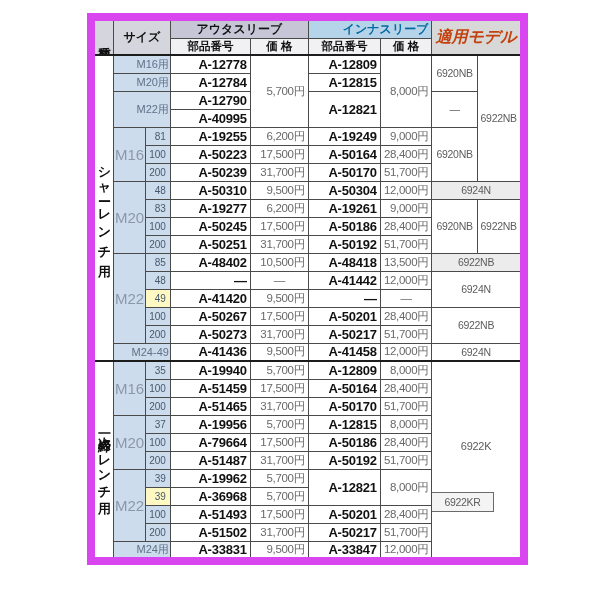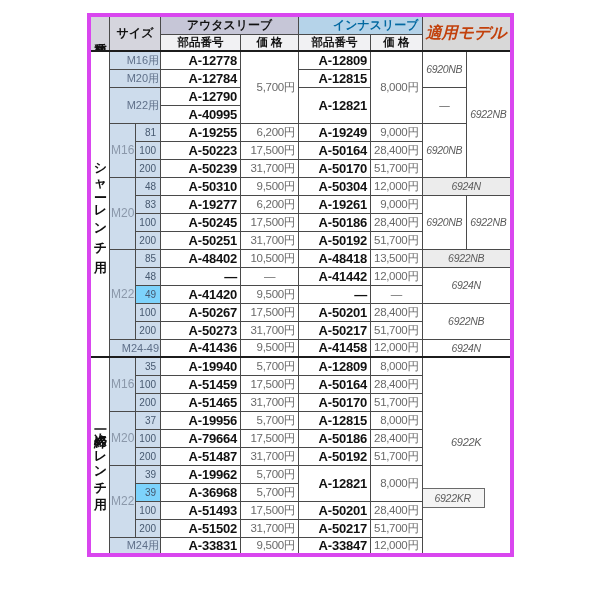--- a/index.html
+++ b/index.html
@@ -1,46 +1,46 @@
 <!DOCTYPE html>
 <html><head>
 <meta charset="utf-8">
 <style>
   html,body { margin:0; padding:0; background:#ffffff; width:600px; height:600px;
               font-family:"Liberation Sans","DejaVu Sans",sans-serif; }
   .page { position:relative; width:600px; height:600px; background:#fff; }
   table.parts { position:absolute; left:87px; top:13px; border-collapse:collapse;
-                table-layout:fixed; border:4px solid #d946ef; }
+                table-layout:fixed; border:8px solid #d946ef; }
   td { border:1px solid #4a4a4a; height:18px; padding:0 3px; overflow:hidden;
        white-space:nowrap; vertical-align:middle; box-sizing:border-box; }
   
   td.h-corner { background:#d5d5dd; color:#111; font-weight:bold; font-size:12px;
                 text-align:center; writing-mode:vertical-rl; padding:0; }
   td.h-size  { background:#d5d5dd; color:#111; font-weight:bold; font-size:12px; text-align:center; }
   td.h-outer { background:#c6c6d7; color:#111; font-weight:bold; font-size:12px; text-align:center; }
   td.h-inner { background:#b5d3e9; color:#0369a1; font-weight:bold; font-size:12px; text-align:right; }
   td.h-model { background:#d8d8d8; color:#c2410c; font-weight:bold; font-size:16px; text-align:center;font-style:italic; }
   td.h-sub   { background:#f1f1f3; color:#111; font-weight:bold; font-size:11.5px; text-align:center; height:16px;margin-top:12px; }
   
   td.kind   { background:#fff; writing-mode:vertical-rl; text-orientation:mixed;
               font-weight:bold; font-size:13px; color:#111; text-align:center;
               padding:0; letter-spacing:4px; }
   td.kind2  { letter-spacing:1px; }
-  td.size-m { background:#cddcec; color:#8b98aa; font-size:12px; text-align:center; padding:0 1px; }
+  td.size-m { background:#cddcec; color:#8b98aa; font-size:15px; text-align:center; padding:0 1px; }
   td.size-n { background:#cddcec; color:#46586f; font-size:10px; text-align:right; padding-right:4px; }
   td.size-f { background:#cddcec; color:#5f7089; font-size:11px; text-align:right; padding:0 1px; }
-  td.white  { background:#7dd3fc; }
+  td.white  { background:#fef9c3; }
   td.pn     { background:#fff; color:#111; font-weight:bold; font-size:13px;
               text-align:right; padding-left:6px; letter-spacing:-0.2px; }
   td.pn.center { text-align:right; padding-left:3px; }
   td.price  { background:#fff; color:#686868; font-size:11.5px; text-align:right;
               padding-right:3px; letter-spacing:-0.3px; }
   td.price.center { text-align:center; }
   td.model  { background:#fff; color:#5c5c5c; font-size:10.5px; text-align:center;
-              padding:0 1px; letter-spacing:-0.3px;font-style:italic; }
+              padding:0 1px; letter-spacing:-0.3px; }
   td.hl     { background:#ececec; }
   td.tt     { border-top:2px solid #1c1c1c; }
   
   td.model-big { position:relative; padding:0; }
   .model-big-label { position:absolute; left:0; right:0; top:78px; text-align:center;
                      font-size:11px; color:#5c5c5c; }
   .model-overlay { position:absolute; left:-2px; top:130px; width:62px; height:18px;
                    line-height:18px; background:#f4f4f4; border:1px solid #6a6a6a;
                    font-size:10.5px; color:#5c5c5c; text-align:center; letter-spacing:-0.3px; }
 </style>

